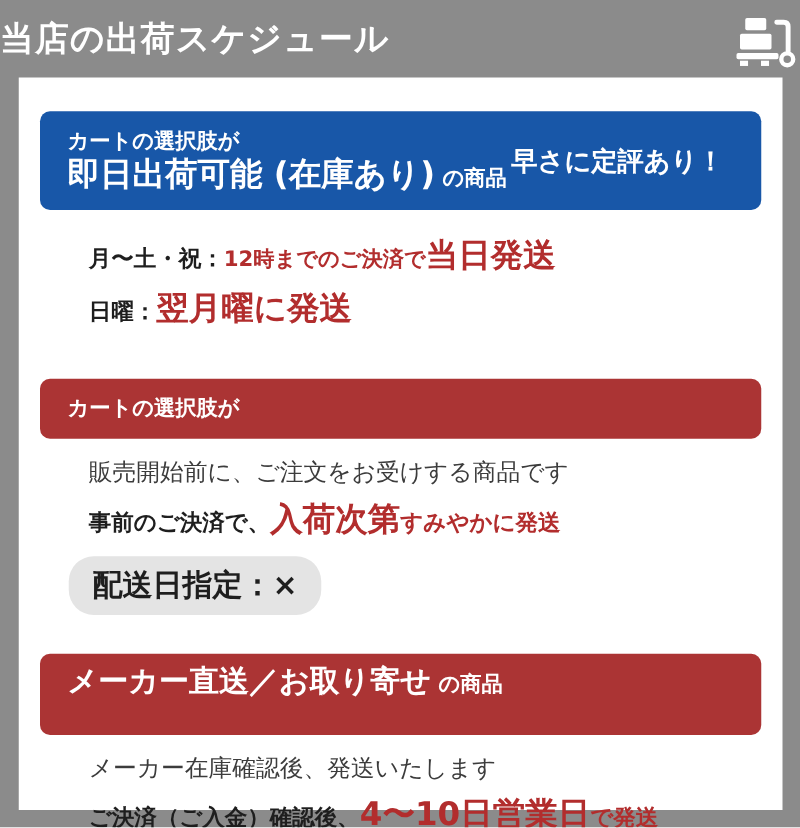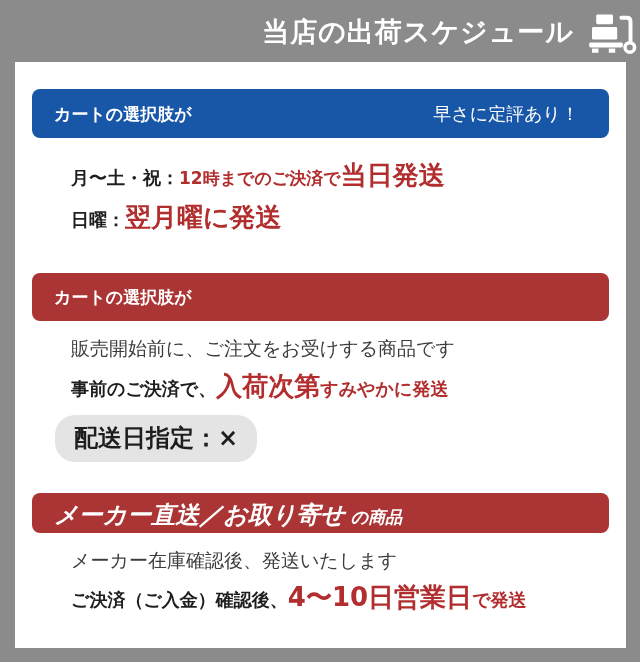--- a/index.html
+++ b/index.html
@@ -7,22 +7,22 @@
     position:relative;
     width:640px; height:662px;
     background:var(--frame-gray, #8b8b8b);
     font-family:"DejaVu Sans", sans-serif;
     box-sizing:border-box;
     overflow:hidden;
   }
   
   .header {
     height:62px;
-    display:flex; align-items:center; justify-content:flex-end;
-    gap:12px;
+    display:flex; align-items:center; justify-content:space-between;
+    gap:33px;
   }
   .header .title {
     margin:0;
     color:#ffffff;
     font-size:27px;
     font-weight:bold;
     letter-spacing:1px;
     line-height:1;
   }
   .truck-icon { width:54px; height:42px; margin-top:6px; flex:0 0 auto; }
@@ -46,24 +46,24 @@
     align-items:center;
     box-sizing:border-box;
   }
   .banner.blue { background:var(--blue, #1857a8); }
   .banner.red  { background:var(--red, #ab3434); }
   .banner .b-line1 { font-size:17px; font-weight:bold; line-height:1.35; }
   .banner .b-line2 { line-height:1.2; white-space:nowrap; }
   .b-big    { font-size:26px; font-weight:bold; }
   .b-suffix { font-size:17px; font-weight:bold; margin-left:6px; }
   .banner-tag {
-    font-size:18px; font-weight:normal;
+    font-size:21px; font-weight:bold;
     padding-right:8px; white-space:nowrap;
   }
-  .banner.single { padding:8px 22px 3px 22px;font-style:italic; }
+  .banner.single { padding:8px 22px 28px 22px; }
   .banner.single .b-big { font-size:24px; }
 
   
   .body-block { padding:20px 23px 4px 23px; }
   .line { margin:0 0 7px 16px; line-height:1.35; white-space:nowrap; }
   .lbl      { font-size:18px; font-weight:bold; color:var(--text-dark, #1e1e1e); }
   .plain    { font-size:19px; font-weight:normal; color:#3c3c3c; }
   .red-mid  { font-size:17px; font-weight:bold; color:var(--text-red, #b22d2d); }
   .red-big  { font-size:26px; font-weight:bold; color:var(--text-red, #b22d2d); }
   .red-tail { font-size:18px; font-weight:bold; color:var(--text-red, #b22d2d); }
@@ -101,20 +101,23 @@
       <circle cx="30" cy="24.6" r="3.4" fill="none" stroke="#fff" stroke-width="2.5"></circle>
     </svg>
   </div>
 
   <div class="panel">
 
     <div class="section sec1">
       <div class="banner blue">
         <div class="banner-text">
           <div class="b-line1">カートの選択肢が</div>
+          <div class="b-line2">
+            <span class="b-big">即日出荷可能 (在庫あり)</span><span class="b-suffix">の商品</span>
+          </div>
         </div>
         <div class="banner-tag">早さに定評あり！</div>
       </div>
       <div class="body-block">
         <p class="line">
           <span class="lbl">月〜土・祝：</span><span class="red-mid">12時までのご決済で</span><span class="red-big">当日発送</span>
         </p>
         <p class="line">
           <span class="lbl">日曜：</span><span class="red-big">翌月曜に発送</span>
         </p>

